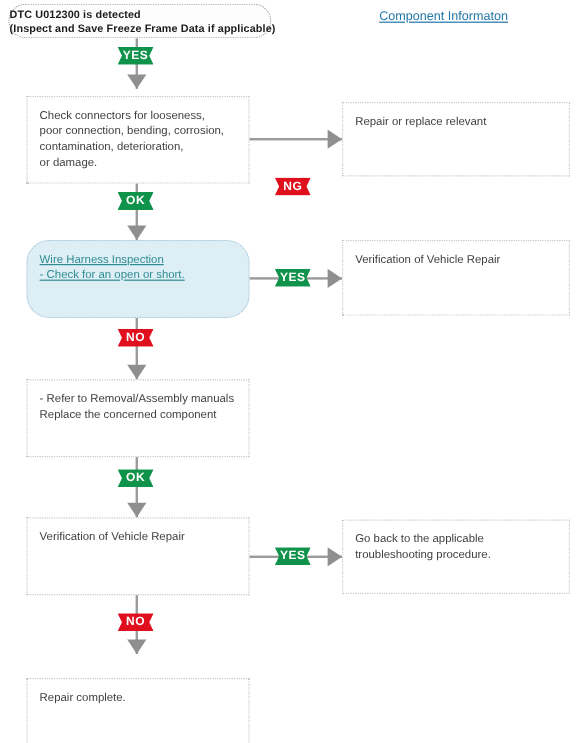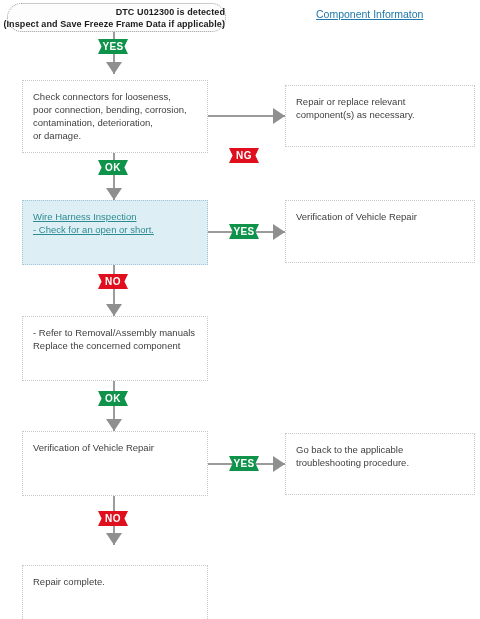--- a/index.html
+++ b/index.html
@@ -25,21 +25,21 @@
     left: 7px;
     top: 3px;
     width: 219px;
     height: 29px;
     border: 1px dotted #9a9a9a;
     border-radius: 15px;
     background: #fdfdfd;
     box-sizing: border-box;
     display: flex;
     flex-direction: column;
-    align-items: flex-end;
+    align-items: flex-start;
     justify-content: center;
     line-height: 12px;
   }
   .start-capsule .line {
     font-size: 9px;
     font-weight: bold;
     color: #1b1b1b;
     letter-spacing: 0.1px;
     white-space: nowrap;
   }
@@ -149,28 +149,27 @@
     <div class="line">contamination, deterioration,</div>
     <div class="line">or damage.</div>
   </div>
 
   <div class="hline" style="left:208px; top:115px; width:77px;"></div>
   <div class="badge red" style="left:229px; top:125px;margin-top:23px;">NG</div>
   <div class="arrow-right" style="left:273px; top:108px;"></div>
 
   <div class="pbox" style="left:285px; top:85px; width:190px; height:62px;">
     <div class="line">Repair or replace relevant</div>
-    <div class="line">component(s) as necessary.</div>
   </div>
 
   <div class="vline" style="left:113px; top:153px; height:48px;"></div>
   <div class="badge green" style="left:98px; top:160px;">OK</div>
   <div class="arrow-down" style="left:106px; top:188px;"></div>
 
-  <div class="pbox highlight" style="left:22px; top:200px; width:186px; height:65px;">
+  <div class="pbox highlight" style="left:22px; top:200px; width:186px; height:65px;border-radius:19px;">
     <div class="line">Wire Harness Inspection</div>
     <div class="line">- Check for an open or short.</div>
   </div>
 
   <div class="hline" style="left:208px; top:231px; width:77px;"></div>
   <div class="badge green" style="left:229px; top:224px;">YES</div>
   <div class="arrow-right" style="left:273px; top:224px;"></div>
 
   <div class="pbox" style="left:285px; top:200px; width:190px; height:63px;">
     <div class="line">Verification of Vehicle Repair</div>

